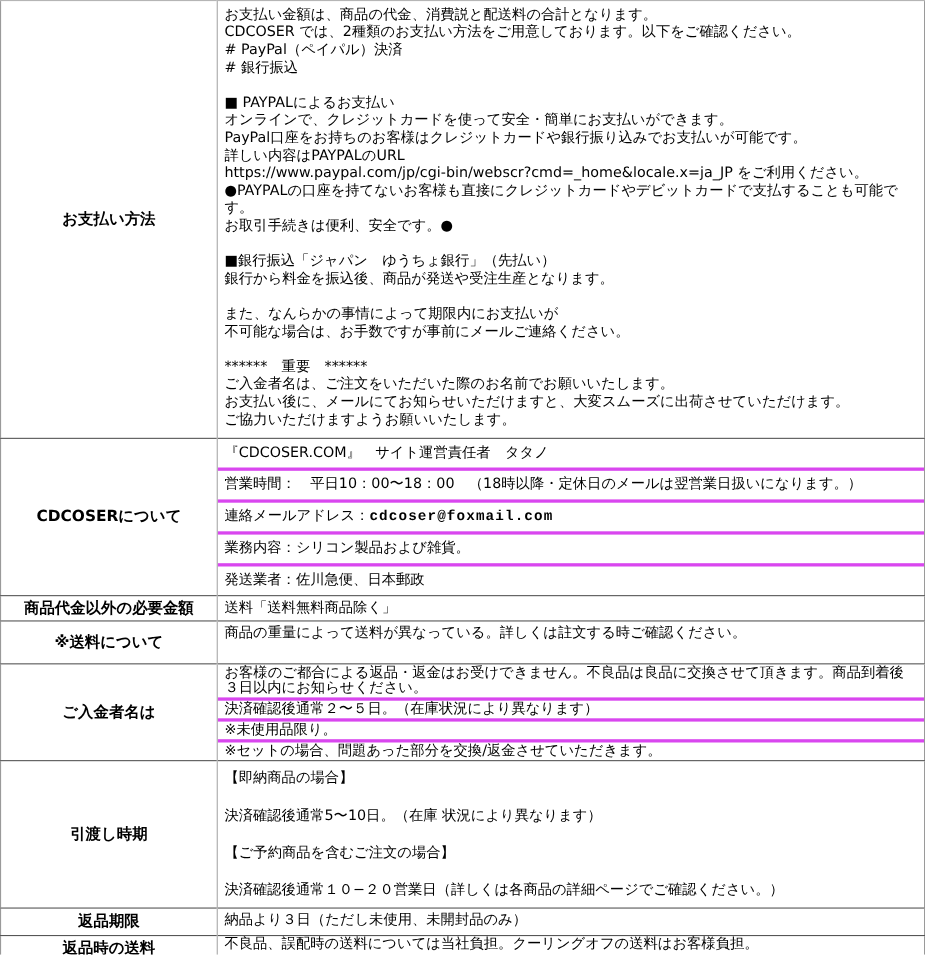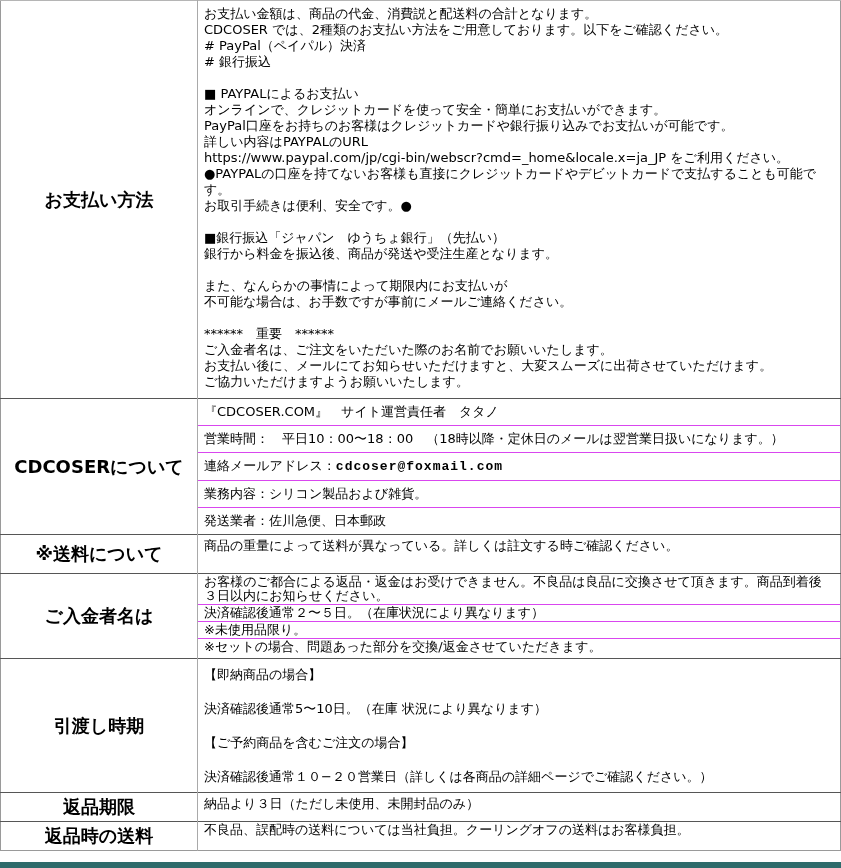--- a/index.html
+++ b/index.html
@@ -10,29 +10,29 @@
   }
   .page { width:841px; height:868px; overflow:hidden; background:#fff; display:flex; flex-direction:column; }
   table.info {
     width:841px; border-collapse:collapse; table-layout:fixed;
     border:1px solid #9a9a9a;
   }
   table.info tr { border-top:1px solid #565656; }
   table.info tr:first-child { border-top:1px solid #b5b5b5; }
   th.rowhead {
     width:197px; font-weight:bold; text-align:center; vertical-align:middle;
-    border-right:1px solid #a9a9a9; padding:2px; font-size:18px;
+    border-right:1px solid #a9a9a9; padding:2px; font-size:14px;
   }
   td.rowbody { vertical-align:top; padding:0; }
   .block { white-space:pre-wrap; line-height:16px; padding:5px 6px; word-break:break-all; }
   .roomy { line-height:17px; padding:7px 6px; }
   .subcell { white-space:pre-wrap; line-height:16px; padding:3px 6px; word-break:break-all; }
   .pad5 { padding:5px 6px; }
   .tight { line-height:14px; padding:1px 6px; }
-  .subcell + .subcell, .divided > div + div { border-top:1px solid #d946ef; }
+  .subcell + .subcell, .divided > div + div { border-top:3px solid #d946ef; }
   .email { font-weight:bold; letter-spacing:1px; font-family:Liberation Mono, monospace; }
   tr.r0 { height:398px; } tr.r1 { height:130px; } tr.r2 { height:22px; }
   tr.r3 { height:39px; } tr.r4 { height:85px; } tr.r5 { height:128px; }
   tr.r6 { height:32px; } tr.r7 { height:25px;padding-left:48px; } tr.r8 { height:17px; }
   .footer-bar { width:841px; height:6px; margin-top:auto; }
 </style>
 </head>
 <body>
 
 <div class="page">
@@ -72,20 +72,26 @@
       <th class="rowhead">CDCOSERについて</th>
       <td class="rowbody divided">
         <div class="subcell pad5">『CDCOSER.COM』　サイト運営責任者　タタノ</div>
         <div class="subcell pad5">営業時間：　平日10：00〜18：00　（18時以降・定休日のメールは翌営業日扱いになります。）</div>
         <div class="subcell pad5"><span>連絡メールアドレス：</span><span class="email">cdcoser@foxmail.com</span></div>
         <div class="subcell pad5">業務内容：シリコン製品および雑貨。</div>
         <div class="subcell pad5">発送業者：佐川急便、日本郵政</div>
       </td>
     </tr>
 
+    <tr class="r2">
+      <th class="rowhead">商品代金以外の必要金額</th>
+      <td class="rowbody">
+        <div class="subcell">送料「送料無料商品除く」</div>
+      </td>
+    </tr>
 
     <tr class="r3">
       <th class="rowhead">※送料について</th>
       <td class="rowbody">
         <div class="subcell">商品の重量によって送料が異なっている。詳しくは註文する時ご確認ください。</div>
       </td>
     </tr>
 
     <tr class="r4">
       <th class="rowhead">ご入金者名は</th>

